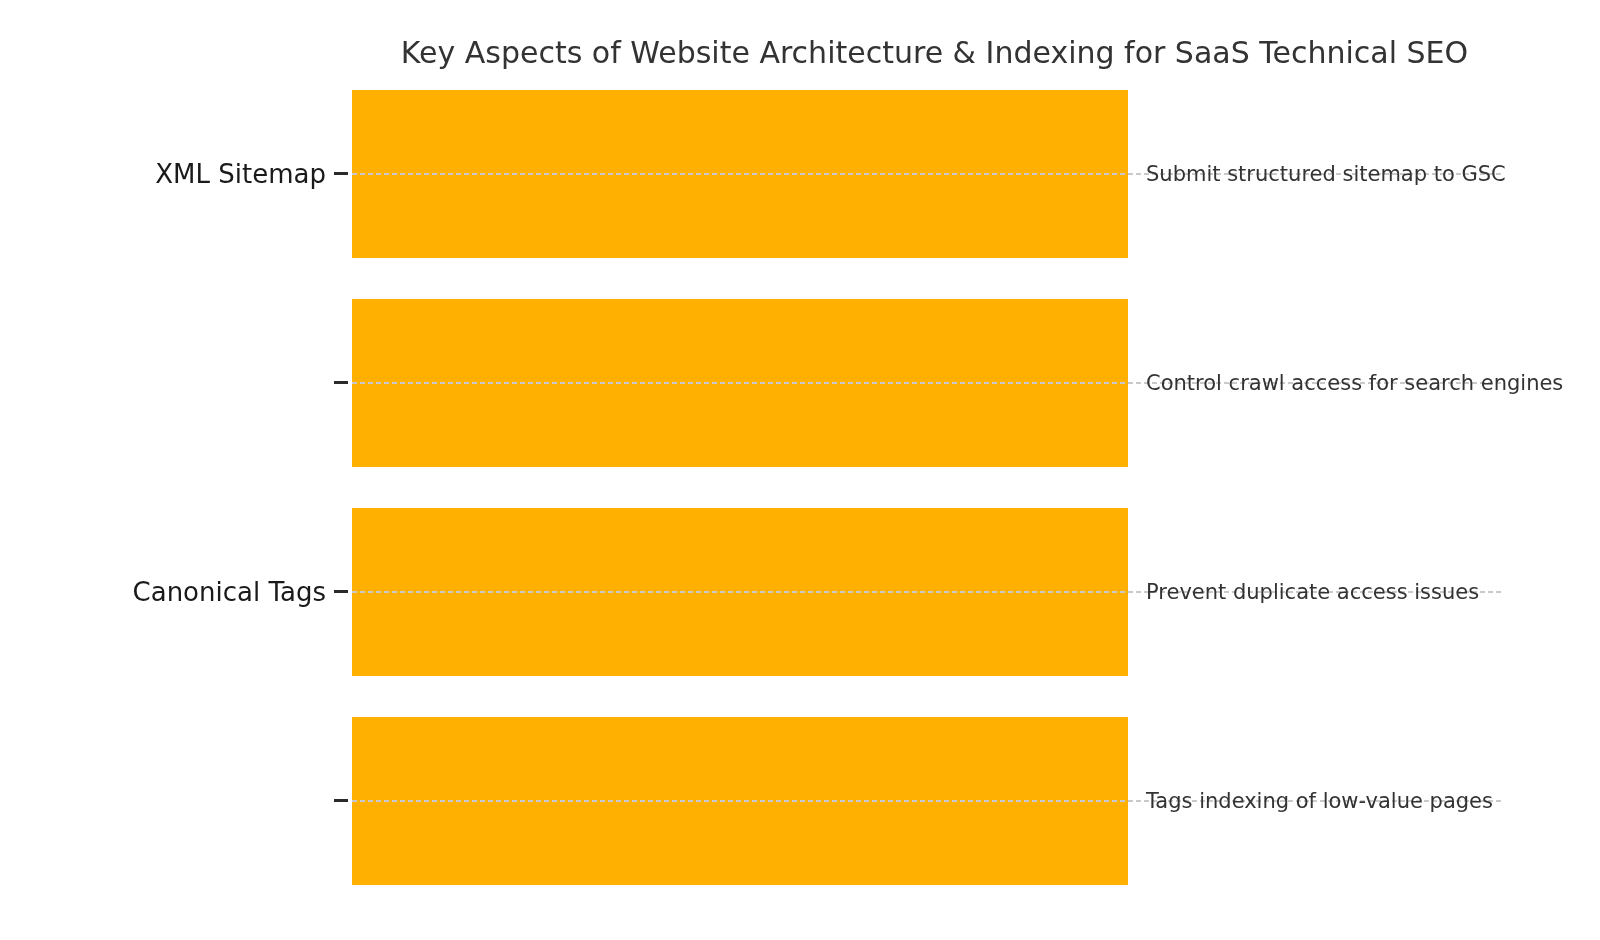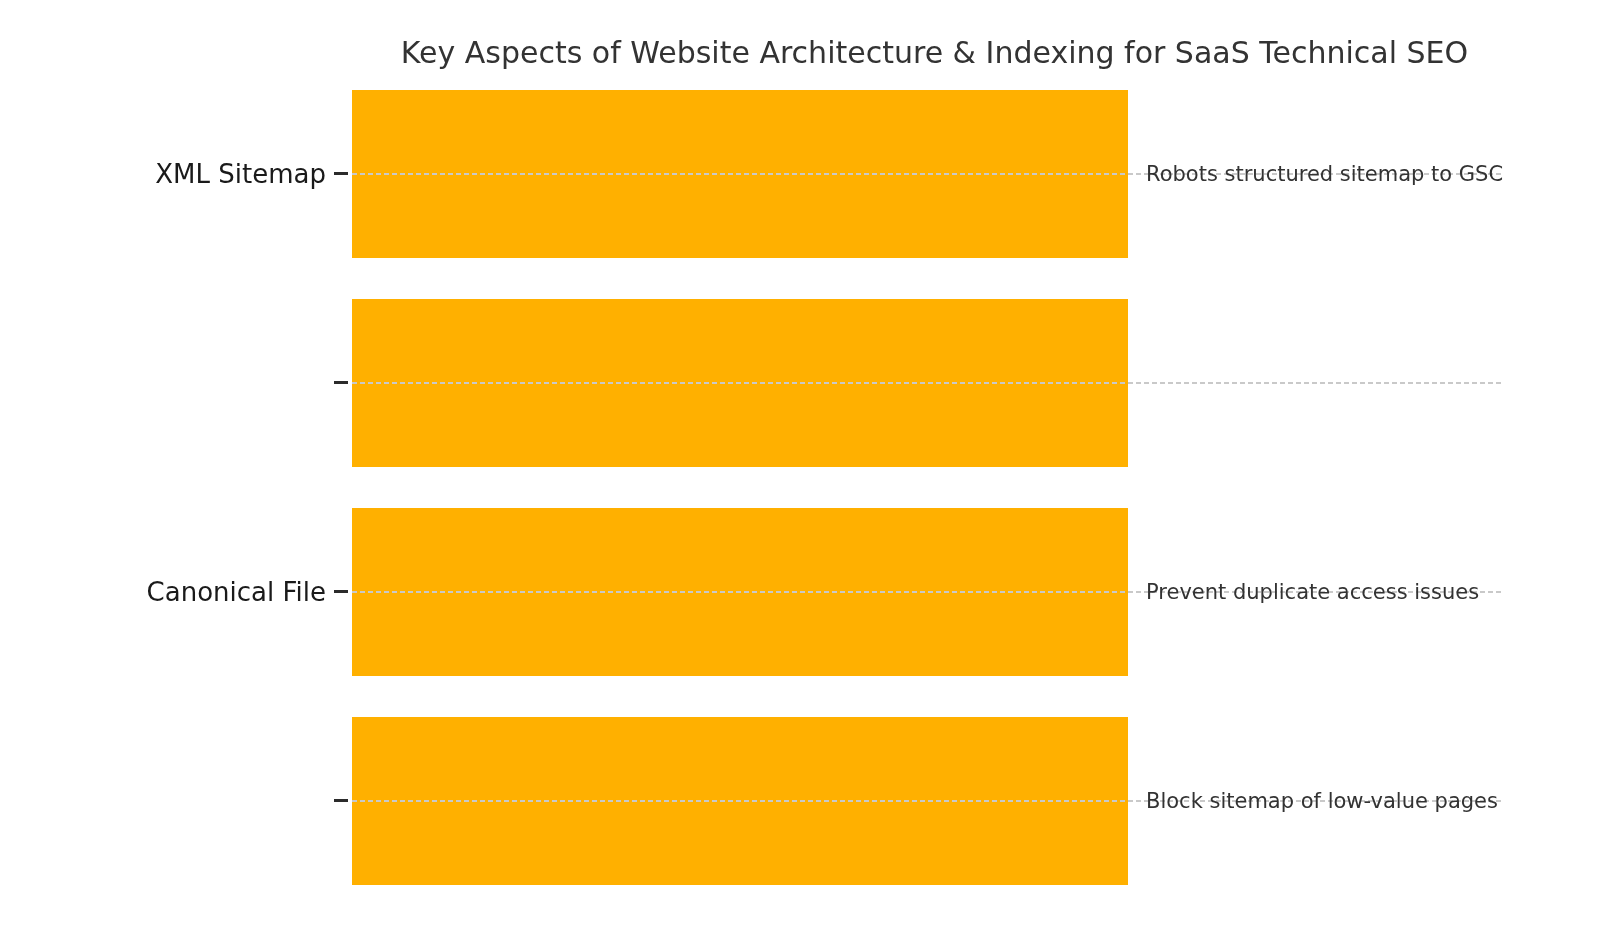--- a/index.html
+++ b/index.html
@@ -94,34 +94,35 @@
 <body>
 
 <div id="figure" style="--bar-color: #FFB000; --bg-color: #FFFFFF; --title-color: #333333; --label-color: #1A1A1A; --annotation-color: #333333; --grid-color: #C9C9C9; --tick-color: #2B2B2B;">
   <div id="chart-title">Key Aspects of Website Architecture &amp; Indexing for SaaS Technical SEO</div>
   <div id="rows">
       <div class="row" style="top: 90px;">
     <div class="cat-label">XML Sitemap</div>
     <div class="tick"></div>
     <div class="bar" style="width: 776px;"></div>
     <div class="gridline"></div>
-    <div class="annotation">Robots structured sitemap to GSC</div>
+    <div class="annotation">Submit structured sitemap to GSC</div>
   </div>
       <div class="row" style="top: 299px;">
     <div class="tick"></div>
     <div class="bar" style="width: 776px;"></div>
     <div class="gridline"></div>
+    <div class="annotation">Control crawl access for search engines</div>
   </div>
       <div class="row" style="top: 508px;">
-    <div class="cat-label">Canonical File</div>
+    <div class="cat-label">Canonical Tags</div>
     <div class="tick"></div>
     <div class="bar" style="width: 776px;"></div>
     <div class="gridline"></div>
     <div class="annotation">Prevent duplicate access issues</div>
   </div>
       <div class="row" style="top: 717px;">
     <div class="tick"></div>
     <div class="bar" style="width: 776px;"></div>
     <div class="gridline"></div>
-    <div class="annotation">Block sitemap of low-value pages</div>
+    <div class="annotation">Tags indexing of low-value pages</div>
   </div>
     </div>
 </div>
 
 </body></html>

